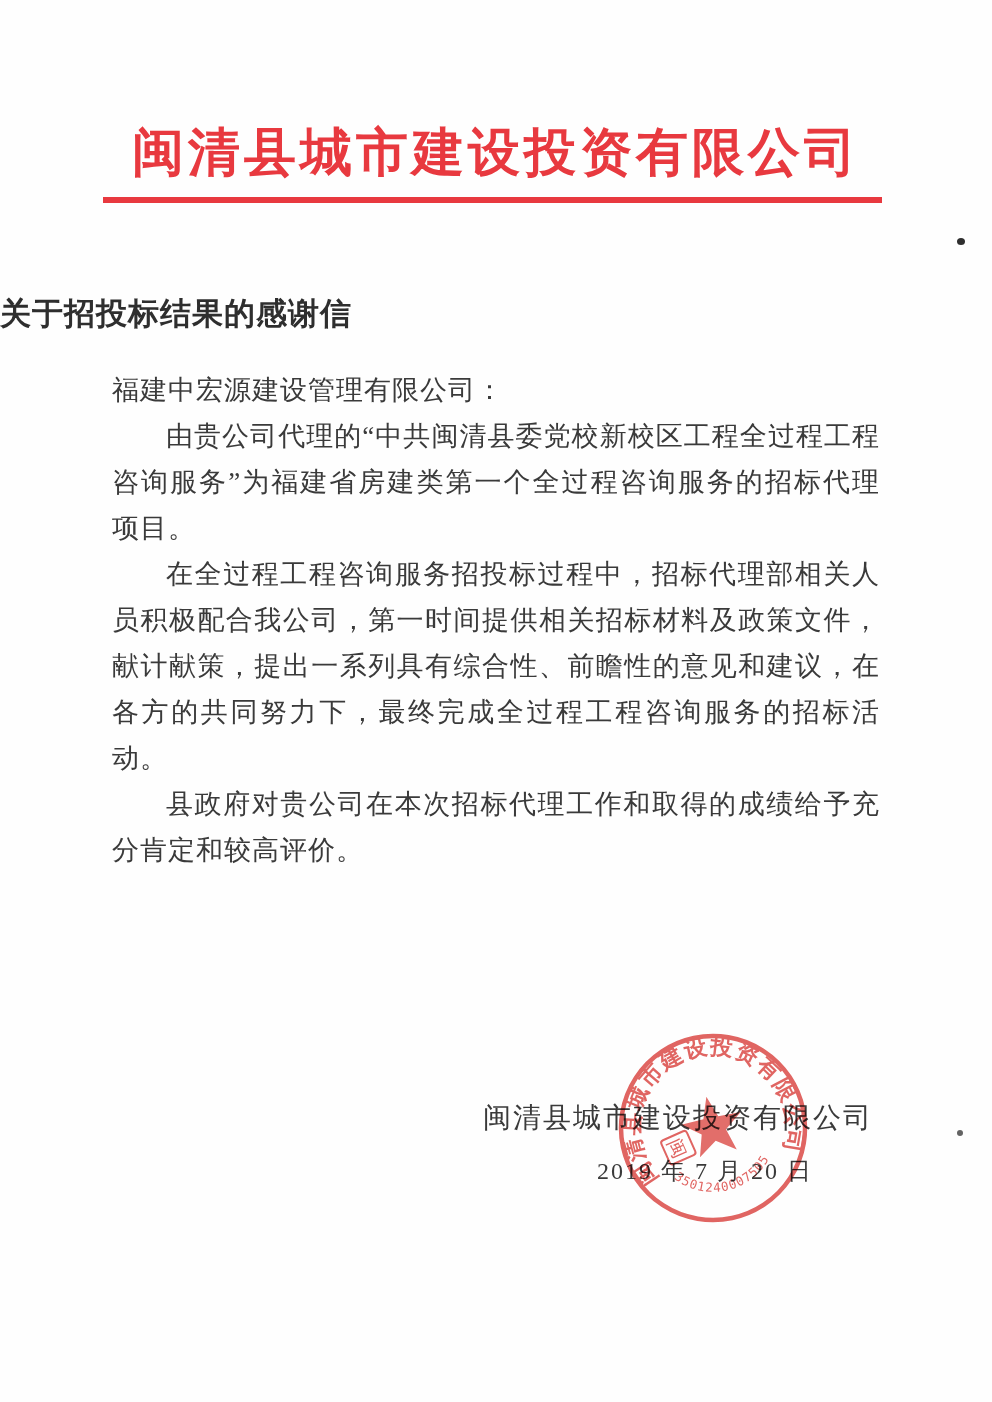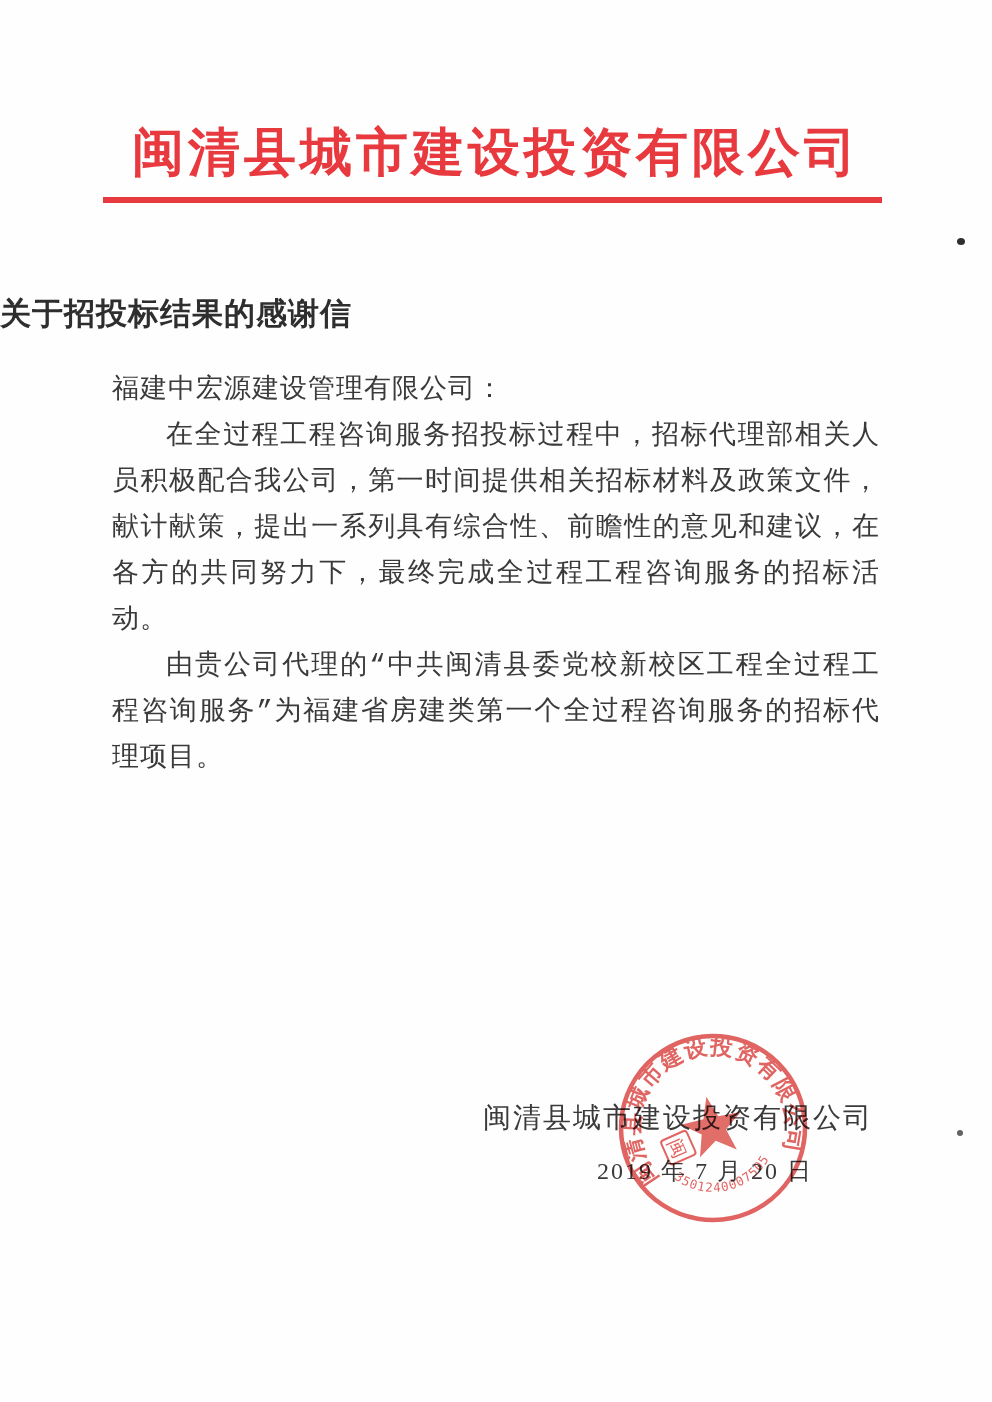--- a/index.html
+++ b/index.html
@@ -30,21 +30,21 @@
     font-family:"Liberation Sans","DejaVu Sans",sans-serif;
     letter-spacing:1px;
   }
   .body-text{
     position:absolute;top:367px;left:112px;width:768px;
     font-size:27px;line-height:46px;
     color:#3a3a3a;
     text-align:justify;
     letter-spacing:1px;
   }
-  .body-text p{margin:0;text-indent:2em;font-family:Liberation Mono, monospace;}
+  .body-text p{margin:0;text-indent:2em;}
   .body-text p.salutation{text-indent:0;}
   .signature{
     position:absolute;top:1099px;right:119px;
     font-size:28px;color:#3a3a3a;
     letter-spacing:2px;
     white-space:nowrap;
   }
   .date-line{
     position:absolute;top:1155px;left:597px;
     font-size:24px;color:#3a3a3a;
@@ -67,22 +67,23 @@
 <div class="page">
 
   <div class="letterhead">闽清县城市建设投资有限公司</div>
 
   <div class="red-rule"></div>
 
   <div class="doc-title">关于招投标结果的感谢信</div>
 
   <div class="body-text">
     <p class="salutation">福建中宏源建设管理有限公司：</p>
+    <p>由贵公司代理的“中共闽清县委党校新校区工程全过程工程咨询服务”为福建省房建类第一个全过程咨询服务的招标代理项目。</p>
     <p>在全过程工程咨询服务招投标过程中，招标代理部相关人员积极配合我公司，第一时间提供相关招标材料及政策文件，献计献策，提出一系列具有综合性、前瞻性的意见和建议，在各方的共同努力下，最终完成全过程工程咨询服务的招标活动。</p>
-    <p>由贵公司代理的“中共闽清县委党校新校区工程全过程工程咨询服务”为福建省房建类第一个全过程咨询服务的招标代理项目。</p>
+    <p>县政府对贵公司在本次招标代理工作和取得的成绩给予充分肯定和较高评价。</p>
   </div>
 
   <div class="signature">闽清县城市建设投资有限公司</div>
 
   <div class="date-line">2019 年 7 月 20 日</div>
 
   <svg class="seal" viewBox="0 0 200 200" xmlns="http://www.w3.org/2000/svg">
     <circle cx="100" cy="100" r="92" fill="none" stroke="#dd4f4c" stroke-width="4.5"></circle>
     <polygon fill="#e05a55" points="100,68 107.6,89.5 130.4,90.1 112.4,104.0 118.8,125.9 100,113 81.2,125.9 87.6,104.0 69.6,90.1 92.4,89.5"></polygon>
     <defs>

